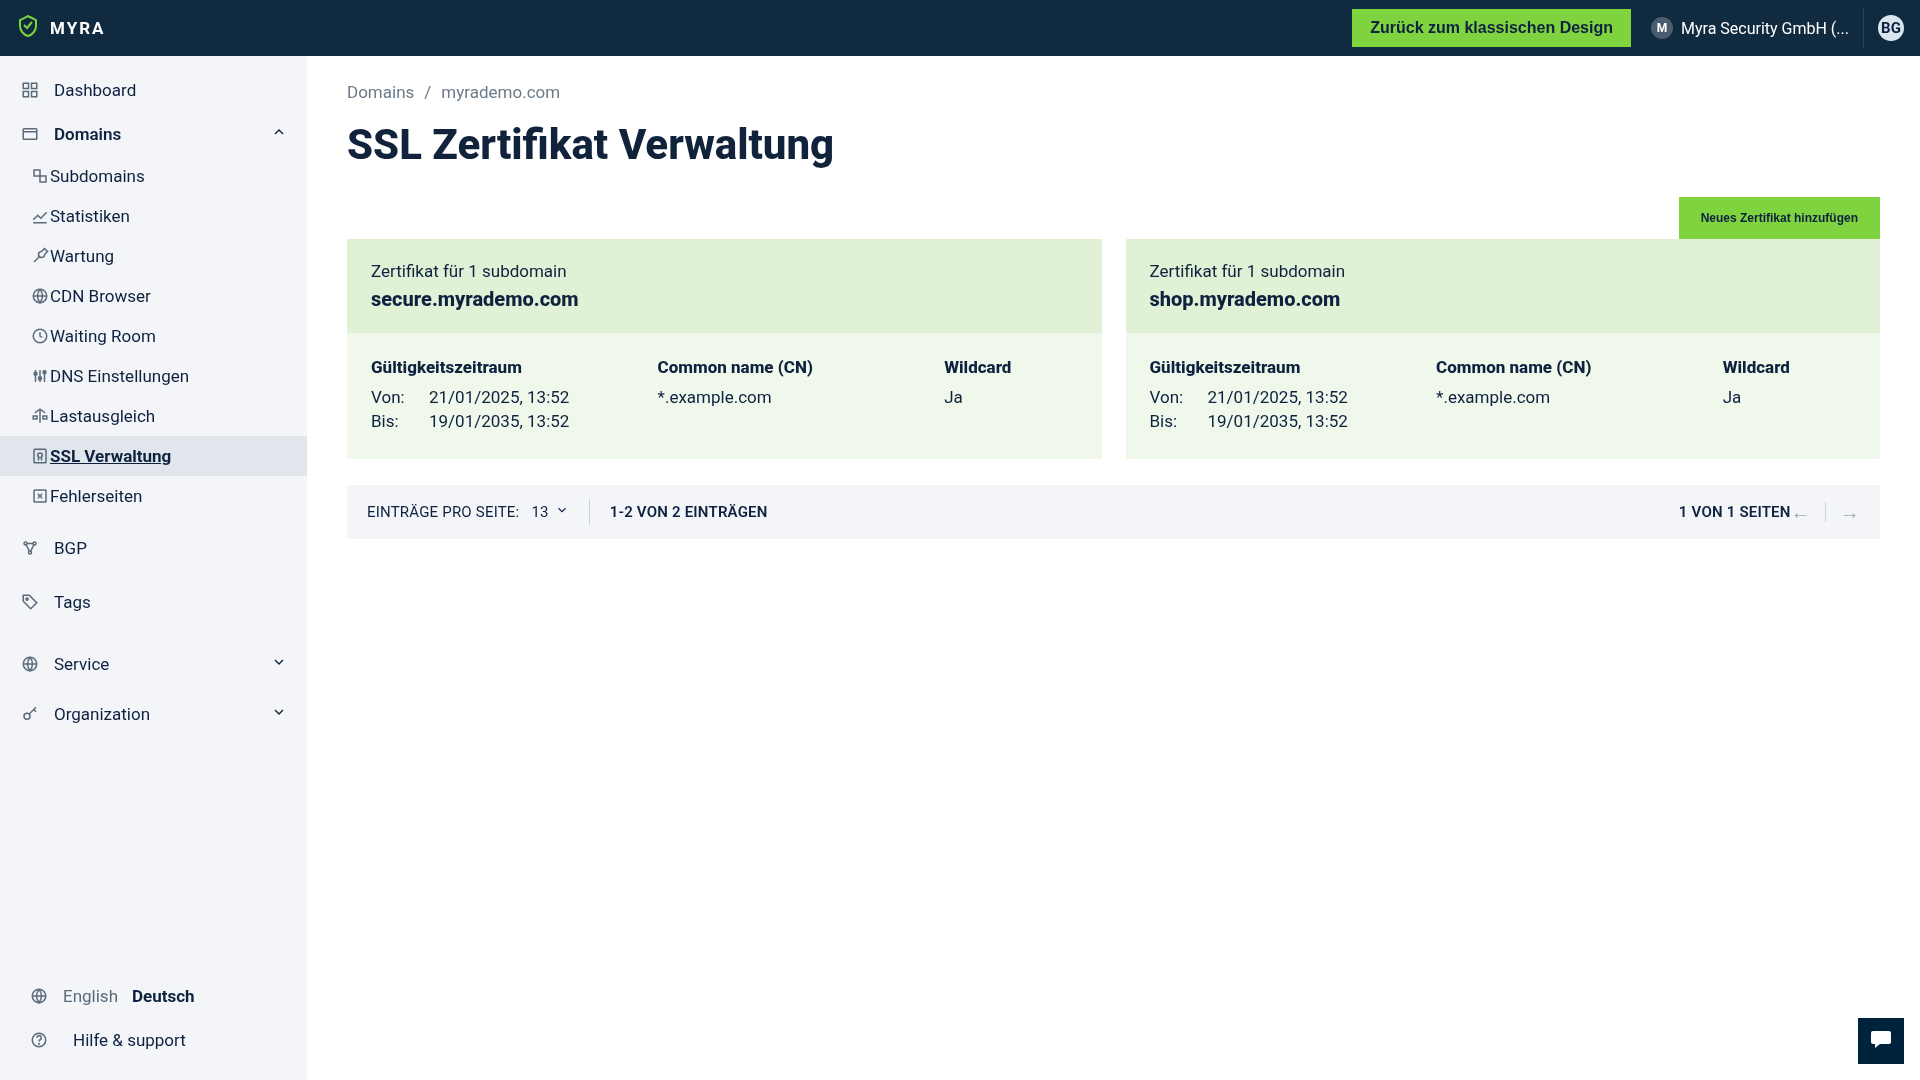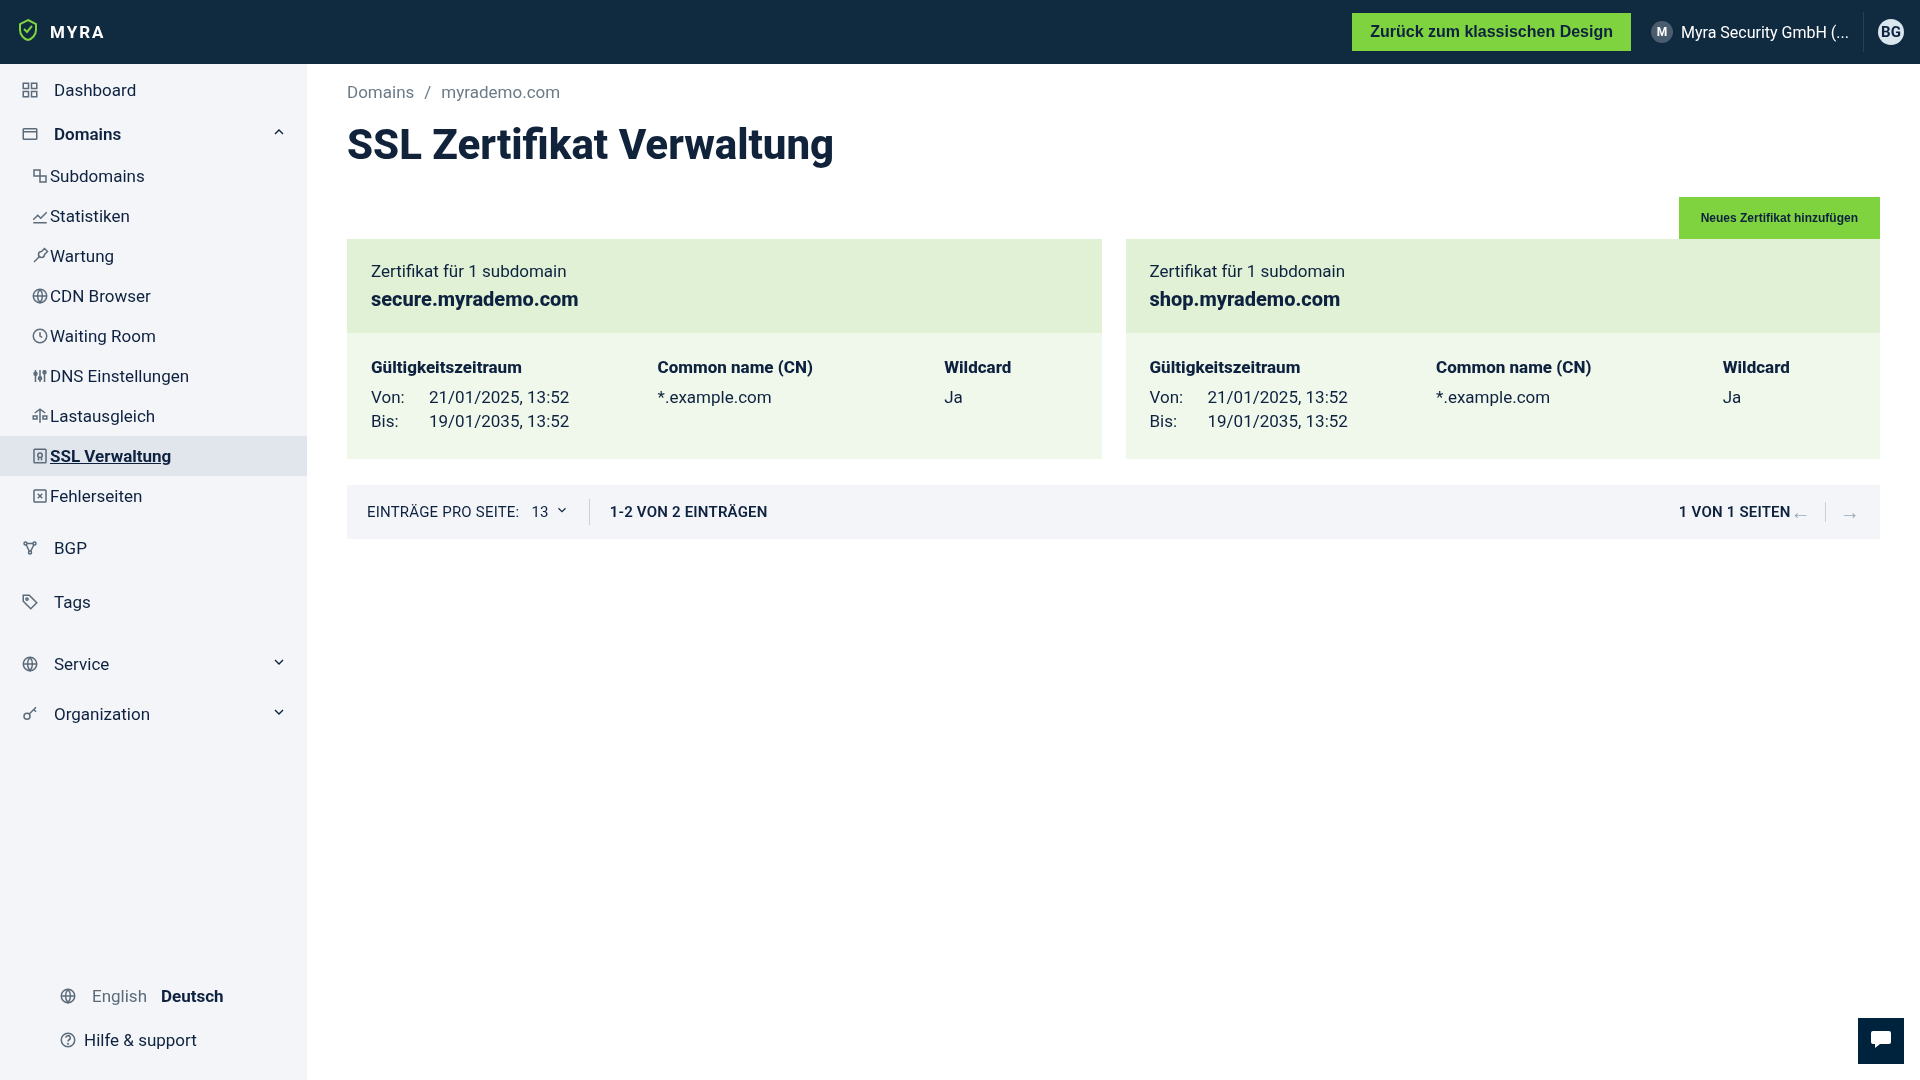--- a/index.html
+++ b/index.html
@@ -1,44 +1,44 @@
 <!DOCTYPE html>
 <html><head>
 <meta charset="utf-8">
 <style>
 * { margin:0; padding:0; box-sizing:border-box; }
 html,body { width:1920px; height:1080px; font-family:-apple-system, "Segoe UI", Roboto, Helvetica, Arial, sans-serif; background:#fff; color:#0e2240; overflow:hidden; }
 
 
-.header { position:fixed; top:0; left:0; right:0; height:64px; background:#102a3f; display:flex; align-items:center; padding:0 16px; color:#fff; z-index:10; }
+.header { position:fixed; top:0; left:0; right:0; height:56px; background:#102a3f; display:flex; align-items:center; padding:0 16px; color:#fff; z-index:10; }
 .logo { display:flex; align-items:center; gap:10px; font-weight:700; letter-spacing:2px; font-size:17px; }
 .logo svg { width:24px; height:24px; }
 .header-spacer { flex:1; }
 .classic-btn { background:#7ed33f; color:#0e2240; padding:10px 18px; font-weight:700; font-size:16px; border:none; cursor:pointer; }
 .org-name { display:flex; align-items:center; gap:8px; margin-left:20px; font-size:16px; }
 .org-badge { width:22px; height:22px; border-radius:50%; background:#4a5d6e; color:#fff; font-size:12px; font-weight:700; display:flex; align-items:center; justify-content:center; }
 .header-divider { width:1px; height:40px; background:#2a4054; margin:0 14px; }
 .avatar { width:26px; height:26px; border-radius:50%; background:#d9e6ee; color:#0e2240; font-size:15px; font-weight:700; display:flex; align-items:center; justify-content:center; }
 
 
 .sidebar { position:fixed; top:56px; left:0; bottom:0; width:307px; background:#f3f5f8; display:flex; flex-direction:column; }
 .sidebar-main { flex:1; overflow:auto; padding-top:12px; }
 .nav-item { display:flex; align-items:center; gap:14px; padding:12px 20px; font-size:17px; color:#0e2240; cursor:pointer; }
 .nav-item .nav-icon { width:20px; display:flex; justify-content:center; color:#5b6b7a; }
 .nav-item .chev { margin-left:auto; color:#0e2240; }
 .sub-item { display:flex; align-items:center; padding:10px 20px 10px 30px; font-size:17px; color:#0e2240; cursor:pointer; }
 .sub-item .nav-icon { width:20px; display:flex; justify-content:center; color:#5b6b7a; }
 .sub-item.active { background:#e1e6ec; }
 .sub-item.active .text { font-weight:700; text-decoration:underline; }
-.sidebar-footer { padding:18px 20px;margin-left:38px; }
+.sidebar-footer { padding:18px 29px; }
 .lang-row { display:flex; align-items:center; gap:14px; padding:12px 0; font-size:17px; }
 .lang-row .nav-icon { width:20px; display:flex; justify-content:center; color:#5b6b7a; }
 .lang-row .en { color:#5b6b7a; cursor:pointer; }
 .lang-row .de { font-weight:700; cursor:pointer; }
-.help-row { display:flex; align-items:center; gap:6px; padding:12px 0; font-size:17px; cursor:pointer; }
+.help-row { display:flex; align-items:center; gap:24px; padding:12px 0; font-size:17px; cursor:pointer; }
 .help-row .nav-icon { width:20px; display:flex; justify-content:center; color:#5b6b7a; }
 
 
 .main { position:absolute; top:56px; left:307px; right:0; bottom:0; background:#fff; overflow:auto; padding:26px 40px; }
 .breadcrumb { font-size:17px; color:#6b7b89; display:flex; gap:10px; align-items:center; }
 .breadcrumb a { color:#6b7b89; text-decoration:none; cursor:pointer; }
 .page-title { font-size:42px; font-weight:800; margin-top:18px; color:#10233b; }
 .action-row { display:flex; justify-content:flex-end; margin-top:28px; }
 .add-btn { background:#7ed33f; color:#0e2240; border:none; padding:14px 22px; font-size:12px; font-weight:700; cursor:pointer; }
 

